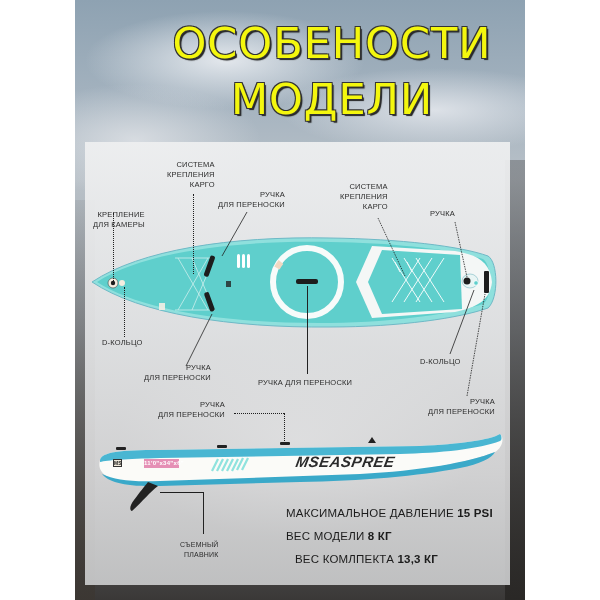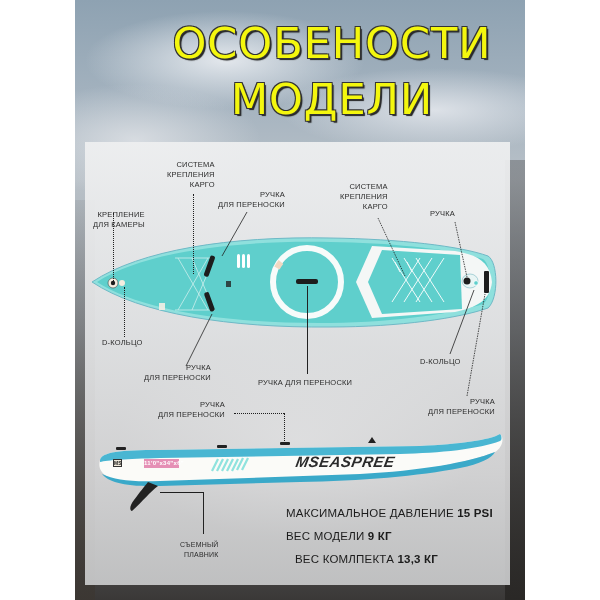--- a/index.html
+++ b/index.html
@@ -203,17 +203,17 @@
 
 <div class="lbl" style="left:180px;top:540px;font-size:7px;">СЪЕМНЫЙ
 ПЛАВНИК</div>
 <div class="hline" style="left:160px;top:492px;width:44px;border-top-style:solid;"></div>
 <div class="sline" style="left:203px;top:492px;height:42px;"></div>
 
 <div class="spec" style="top:507px;">
   <span>МАКСИМАЛЬНОЕ ДАВЛЕНИЕ </span><b>15 PSI</b>
 </div>
 <div class="spec" style="top:530px;">
-  <span>ВЕС МОДЕЛИ </span><b>9 КГ</b>
+  <span>ВЕС МОДЕЛИ </span><b>8 КГ</b>
 </div>
 <div class="spec" style="top:553px;margin-left:9px;">
   <span>ВЕС КОМЛПЕКТА </span><b>13,3 КГ</b>
 </div>
 
 </body></html>

